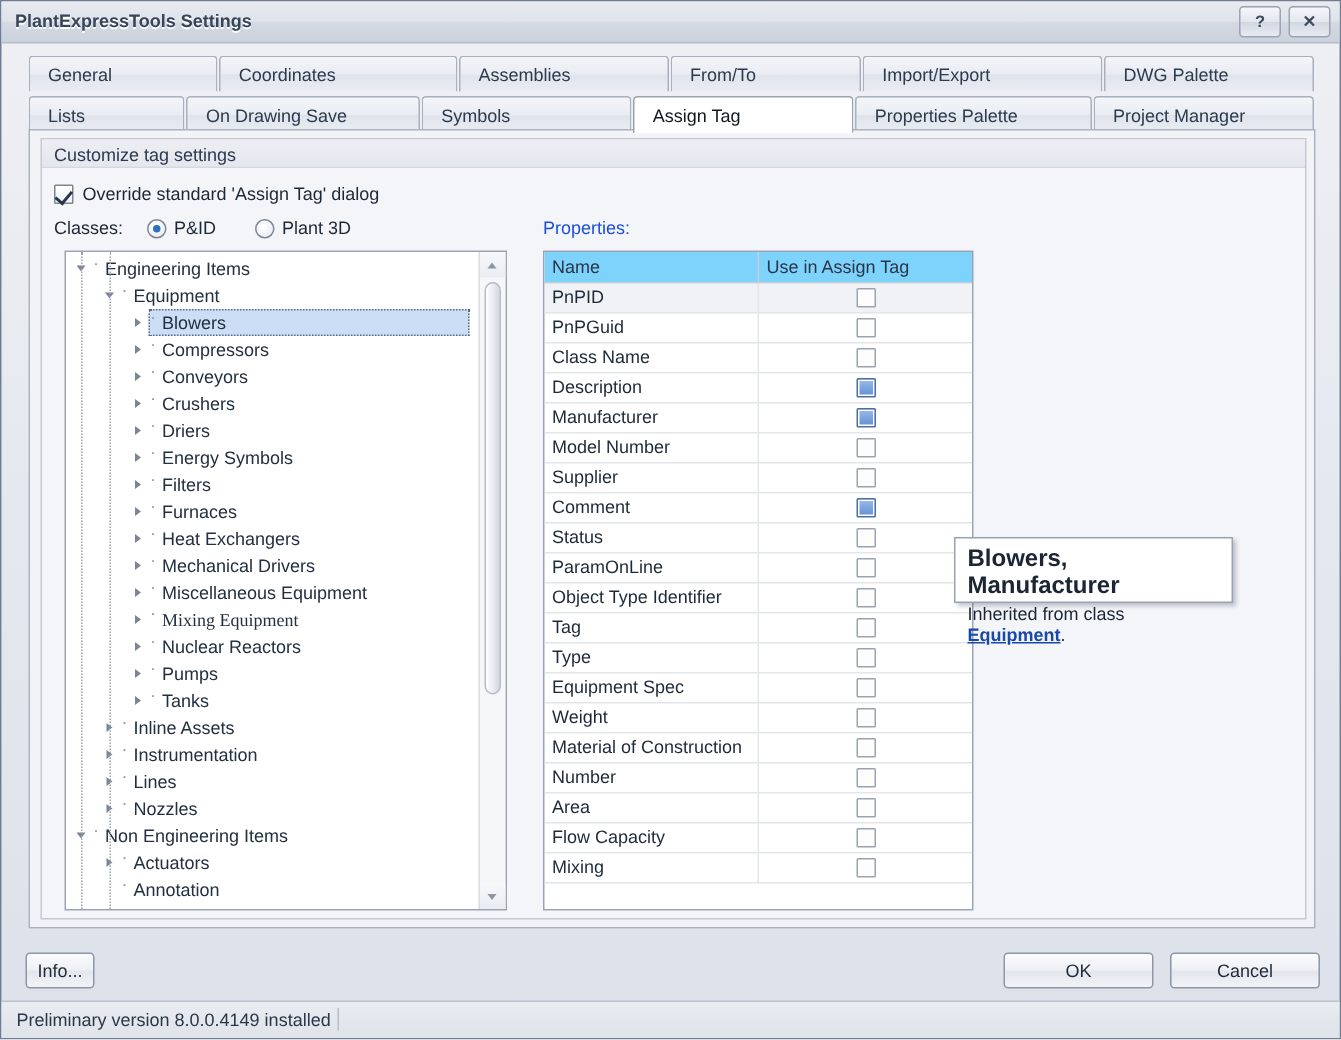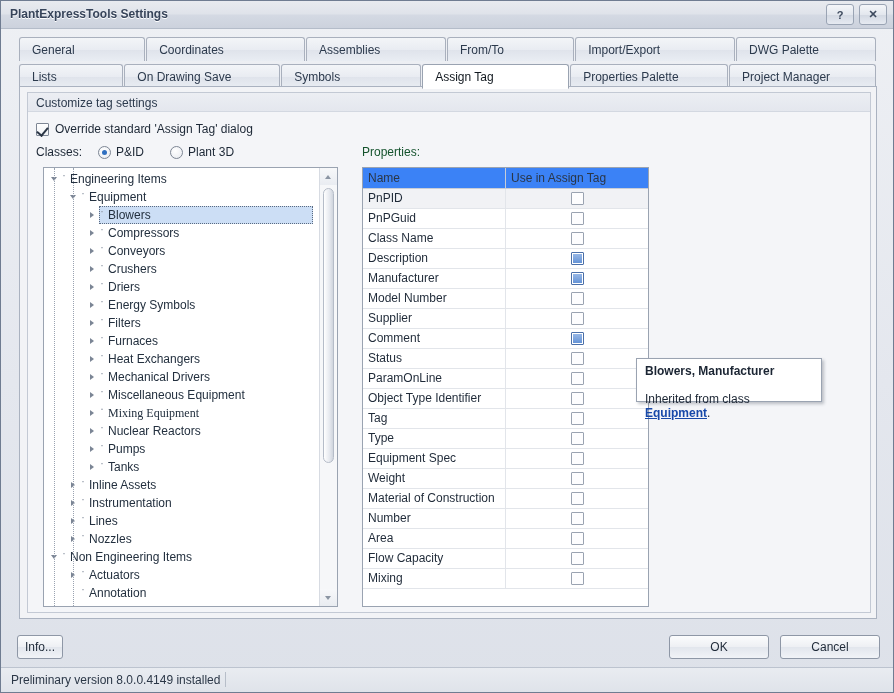--- a/index.html
+++ b/index.html
@@ -134,21 +134,21 @@
   .radio.selected::after {
     content: "";
     position: absolute; left: 3px; top: 3px;
     width: 5px; height: 5px; border-radius: 50%;
     background: #2f6fc0;
   }
   .radio-label { font-size: 12px; color: #1d2836; }
 
   .props-label {
     position: absolute; left: 334px; top: 52px;
-    font-size: 12px; color: #14532d;
+    font-size: 12px; color: #1d4ed8;
   }
 
   
   .tree {
     position: absolute; left: 15px; top: 74px; width: 295px; height: 440px;
     background: #ffffff;
     border: 1px solid #9aa3b1;
     box-sizing: border-box;
     overflow: hidden;
   }
@@ -234,21 +234,21 @@
   }
 
   
   .grid {
     position: absolute; left: 334px; top: 74px; width: 287px; height: 440px;
     background: #ffffff;
     border: 1px solid #9aa3b1;
     box-sizing: border-box;
     overflow: hidden;
   }
-  .grid-head { display: flex; height: 20px; background: #3b82f6; border-bottom: 1px solid #c8cdd6; }
+  .grid-head { display: flex; height: 20px; background: #7dd3fc; border-bottom: 1px solid #c8cdd6; }
   .gh-name { width: 143px; box-sizing: border-box; padding: 3px 0 0 5px; border-right: 1px solid #c8cdd6; font-size: 12px; color: #2a3purple; color: #2a3647; }
   .gh-use { flex: 1; box-sizing: border-box; padding: 3px 0 0 5px; font-size: 12px; color: #2a3647; }
   .grow { display: flex; height: 19px; border-bottom: 1px solid #e2e5ea; }
   .grow.current { background: #f1f2f5; }
   .gc-name {
     width: 143px; box-sizing: border-box;
     padding: 2px 0 0 5px;
     border-right: 1px solid #e2e5ea;
     font-size: 12px; color: #1f2a38;
     white-space: nowrap; overflow: hidden;
@@ -270,21 +270,21 @@
   
   .tooltip {
     position: absolute; left: 608px; top: 265px; width: 186px; height: 44px;
     background: #ffffff;
     border: 1px solid #9aa3b1;
     box-sizing: border-box;
     box-shadow: 2px 2px 3px rgba(40,50,70,0.28);
     padding: 5px 8px 0 8px;
     z-index: 40;
   }
-  .tt-title { font-size: 12px; font-weight: bold; color: #1b2533; margin-bottom: 14px; }
+  .tt-title { font-size: 16px; font-weight: bold; color: #1b2533; margin-bottom: 2px; }
   .tt-body { font-size: 12px; color: #1b2533; }
   .tt-link { color: #1849a9; text-decoration: underline; font-weight: bold; cursor: pointer; }
 
   
   .btnrow { position: absolute; left: 0; right: 0; top: 626px; height: 38px; text-align: right; }
   .btn {
     position: absolute;
     height: 24px;
     box-sizing: border-box;
     border: 1px solid #8e97a6;

